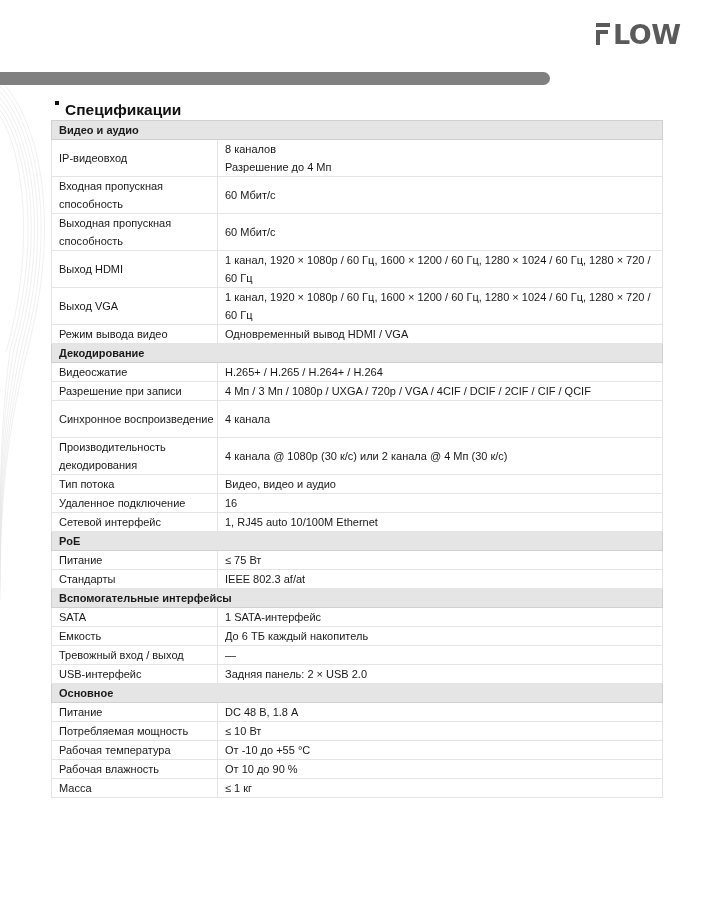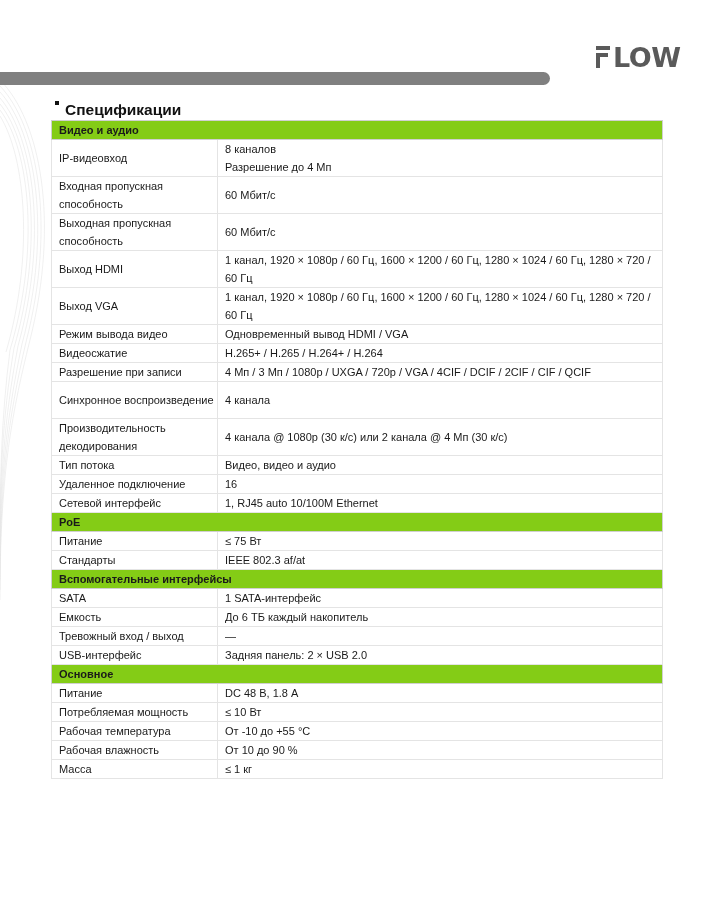--- a/index.html
+++ b/index.html
@@ -4,21 +4,21 @@
   <style>
     html, body { margin: 0; padding: 0; }
     body {
       width: 712px; height: 900px; position: relative; overflow: hidden;
       background: #ffffff;
       font-family: "Liberation Sans", "DejaVu Sans", sans-serif;
       color: #1a1a1a;
     }
     .swirl { position: absolute; left: 0; top: 80px; width: 60px; height: 520px; }
     .logo {
-      position: absolute; left: 596px; top: 44px; height: 26px;
+      position: absolute; left: 596px; top: 21px; height: 26px;
       display: flex; align-items: center;
       font-family: "DejaVu Sans", sans-serif; font-weight: bold;
       font-size: 27px; color: #5a5a5a; letter-spacing: -0.5px;
     }
     .logo .f-mark { display: inline-block; width: 16px; height: 22px; position: relative; margin-right: 1px; }
     .logo .f-mark i { position: absolute; background: #5a5a5a; display: block; }
     .top-bar {
       position: absolute; left: 0; top: 72px; width: 550px; height: 13px;
       background: #808080; border-radius: 0 7px 7px 0;
     }
@@ -33,21 +33,21 @@
       border-collapse: collapse; table-layout: fixed;
       font-size: 11px; color: #1a1a1a;
     }
     table.spec col.c1 { width: 166px; }
     table.spec col.c2 { width: 445px; }
     table.spec td {
       border: 1px solid #e4e4e4; padding: 0 0 0 7px; vertical-align: middle;
       line-height: 18px; height: 18px;
     }
     table.spec tr.group td {
-      background: #84cc16; font-weight: bold; font-size: 11px; height: 18px;
+      background: #e5e5e5; font-weight: bold; font-size: 11px; height: 18px;
       border-color: #d0d0d0;
     }
     table.spec tr.tall td { height: 36px; }
     .v-line { display: block; line-height: 18px; }
   </style>
 </head>
 <body>
 
 <svg class="swirl" viewBox="0 0 60 520" preserveAspectRatio="none">
   <g fill="none" stroke="#e6e6e6" stroke-width="0.6">
@@ -116,20 +116,23 @@
         <td>
           <span class="v-line">1 канал, 1920 × 1080p / 60 Гц, 1600 × 1200 / 60 Гц, 1280 × 1024 / 60 Гц, 1280 × 720 / 60 Гц</span>
         </td>
       </tr>
       <tr>
         <td>Режим вывода видео</td>
         <td>
           <span class="v-line">Одновременный вывод HDMI / VGA</span>
         </td>
       </tr>
+      <tr class="group">
+        <td colspan="2">Декодирование</td>
+      </tr>
       <tr>
         <td>Видеосжатие</td>
         <td>
           <span class="v-line">H.265+ / H.265 / H.264+ / H.264</span>
         </td>
       </tr>
       <tr>
         <td>Разрешение при записи</td>
         <td>
           <span class="v-line">4 Мп / 3 Мп / 1080p / UXGA / 720p / VGA / 4CIF / DCIF / 2CIF / CIF / QCIF</span>

